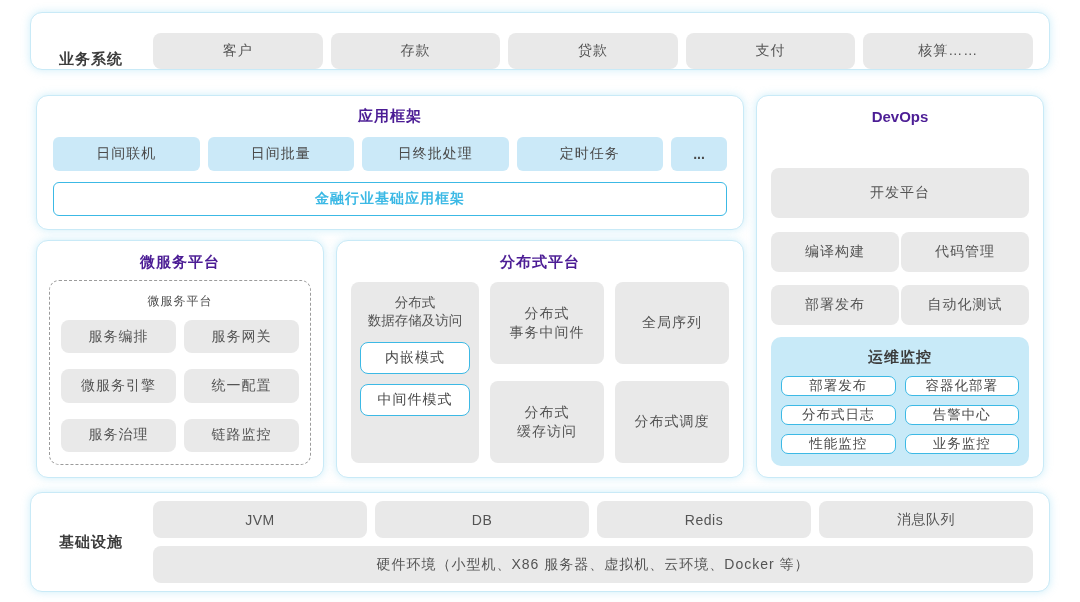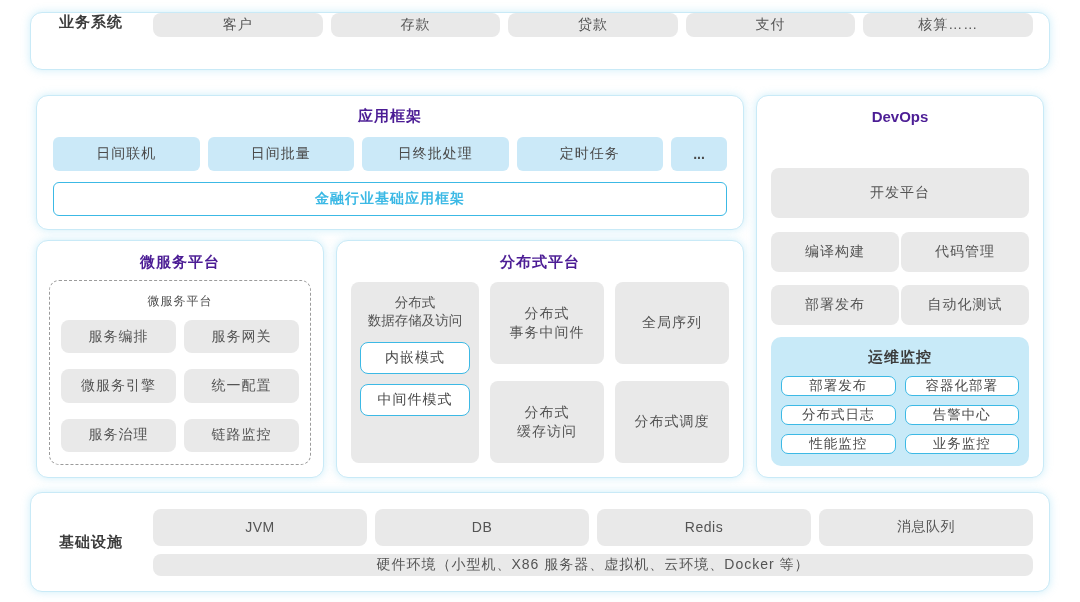--- a/index.html
+++ b/index.html
@@ -47,31 +47,31 @@
     border-radius: 7px;
     display: flex; align-items: center; justify-content: center;
     font-size: 14px; color: #4a4a4a;
     letter-spacing: 1px;
   }
   .pre { white-space: pre-line; text-align: center; line-height: 1.35; }
 
   
   .top-card {
     height: 58px; flex: 0 0 58px;
-    display: flex; align-items: flex-start;
+    display: flex; align-items: flex-end;
     padding: 0 16px 0 14px; gap: 16px;
     margin-bottom: 25px;
   }
   .side-label {
     font-size: 15px; font-weight: 700; color: #3d3d3d;
     letter-spacing: 1px; white-space: nowrap;
     flex: 0 0 auto; padding: 0 14px;
   }
   .top-card .box-row { flex: 1; display: flex; gap: 8px; }
-  .top-card .gray-box { flex: 1; height: 24px; }
+  .top-card .gray-box { flex: 1; height: 36px; }
 
   
   .middle {
     flex: 0 0 383px; height: 383px;
     display: flex; gap: 12px;
     margin: 0 6px;
   }
   .mid-left { flex: 1; display: flex; flex-direction: column; gap: 10px; }
 
   
@@ -138,21 +138,21 @@
   
   .bottom-card {
     flex: 0 0 100px; height: 100px;
     margin-top: 14px;
     display: flex; align-items: center;
     padding: 10px 16px 10px 14px; gap: 16px;
   }
   .infra-content { flex: 1; display: flex; flex-direction: column; gap: 8px; }
   .infra-row { display: flex; gap: 8px; }
   .infra-row .gray-box { flex: 1; height: 37px; letter-spacing: 0.5px; }
-  .hardware-box { height: 22px; border-radius: 8px; }
+  .hardware-box { height: 37px; border-radius: 8px; }
 </style>
 </head>
 <body>
 
 <div class="canvas">
 
   <div class="card top-card">
     <div class="side-label">业务系统</div>
     <div class="box-row">
       <div class="gray-box">客户</div>

